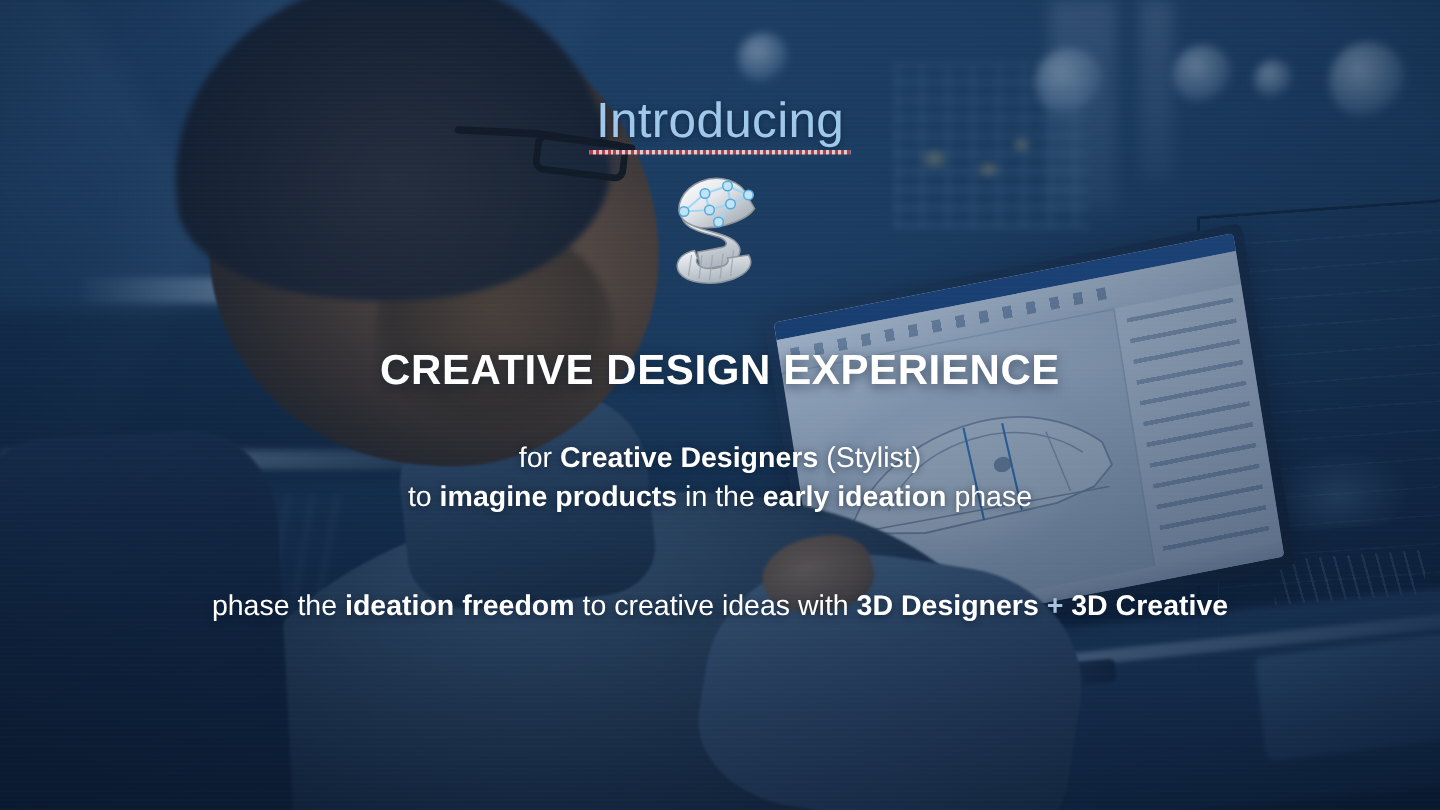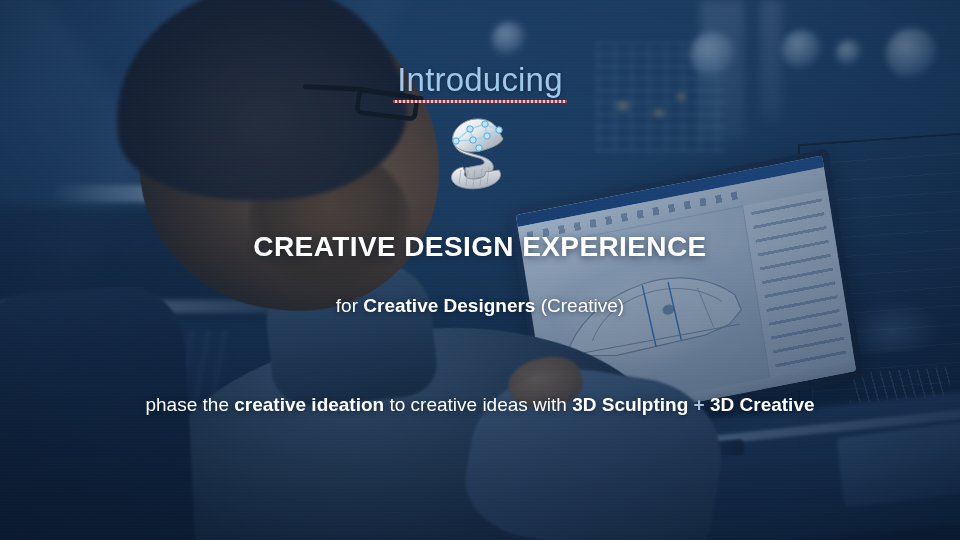--- a/index.html
+++ b/index.html
@@ -530,21 +530,22 @@
             <circle cx="50" cy="24" r="3.2"></circle>
             <circle cx="42" cy="36" r="3.2"></circle>
           </g>
         </svg>
       </span>
     </div>
 
     <h1 class="main-title">CREATIVE DESIGN EXPERIENCE</h1>
 
     <div class="sub-block">
-      <div class="line"><span>for </span><b>Creative Designers</b><span> (Creative)</span></div>
+      <div class="line"><span>for </span><b>Creative Designers</b><span> (Stylist)</span></div>
+      <div class="line"><span>to </span><b>imagine products</b><span> in the </span><b>early ideation</b><span> phase</span></div>
     </div>
 
     <div class="tag-block">
-      <div class="line"><span>phase the </span><b>creative ideation</b><span> to creative ideas with </span><b>3D Sculpting</b><b class="plus"> + </b><b>3D Creative</b></div>
+      <div class="line"><span>phase the </span><b>ideation freedom</b><span> to creative ideas with </span><b>3D Designers</b><b class="plus"> + </b><b>3D Creative</b></div>
     </div>
 
   </div>
 </div>
 
 </body></html>

